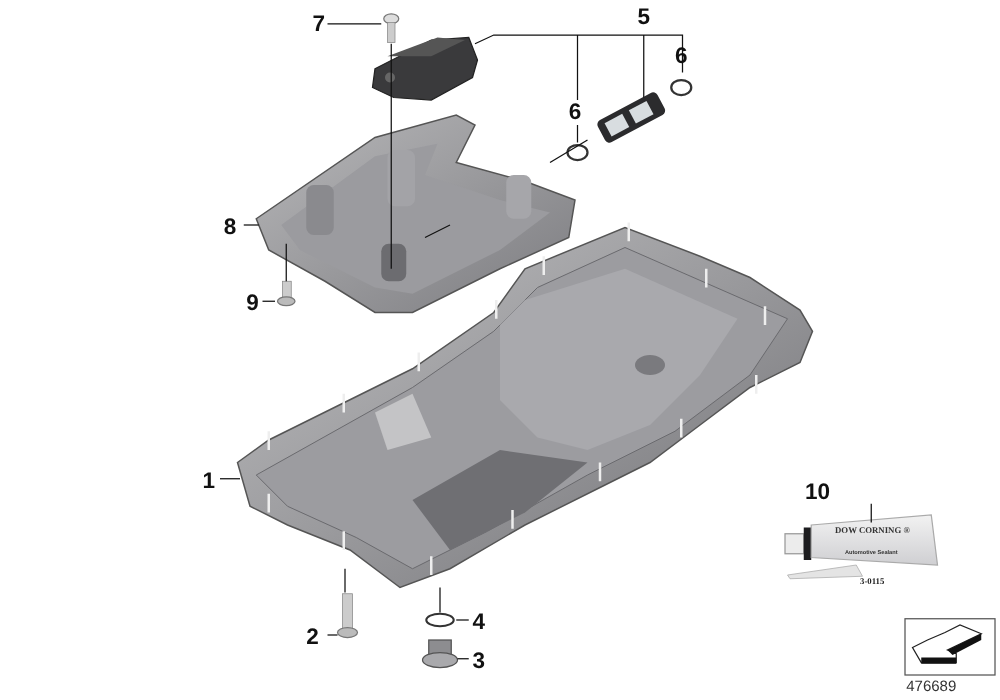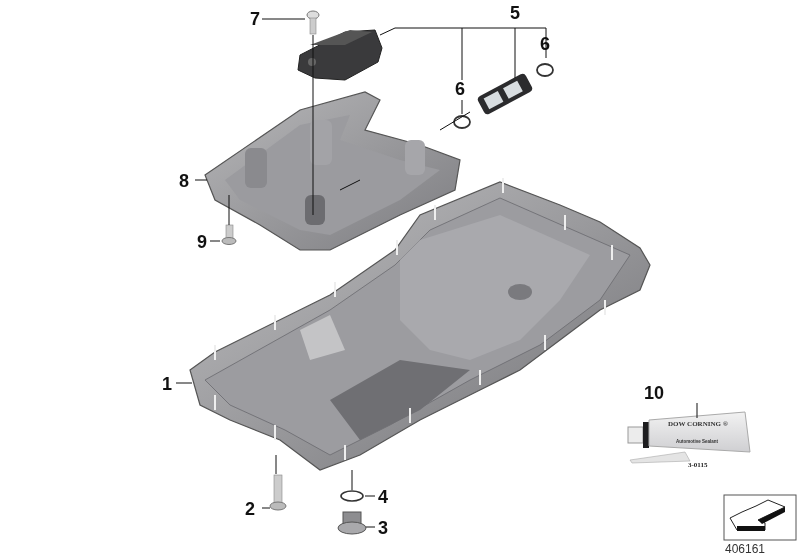--- a/index.html
+++ b/index.html
@@ -158,13 +158,13 @@
 <span class="callout" style="left:162px;top:375px;">1</span>
 <span class="callout" style="left:245px;top:500px;">2</span>
 <span class="callout" style="left:378px;top:488px;">4</span>
 <span class="callout" style="left:378px;top:519px;">3</span>
 <span class="callout" style="left:644px;top:384px;">10</span>
 
 <span class="tube-brand">DOW CORNING ®</span>
 <span class="tube-code">3-0115</span>
 <span class="tube-desc">Automotive Sealant</span>
 
-<span class="diag-id">406161</span>
+<span class="diag-id">476689</span>
 
 </body></html>

